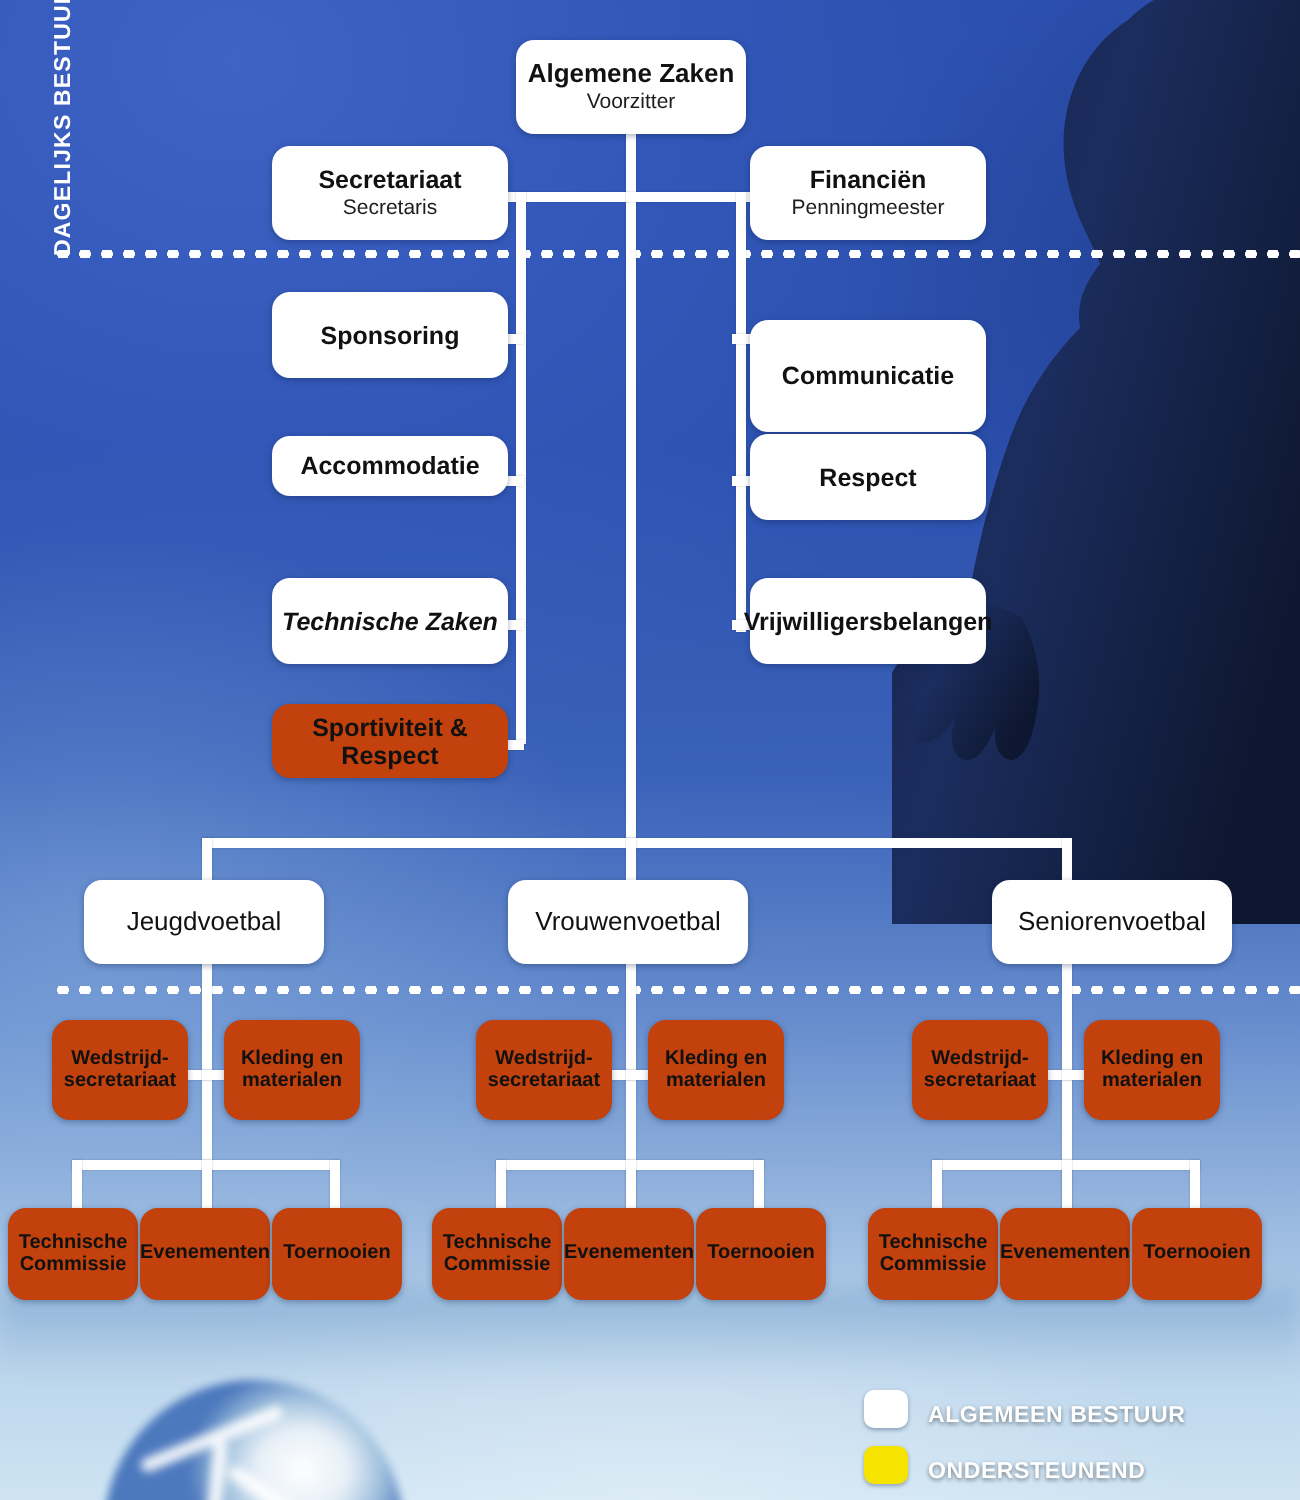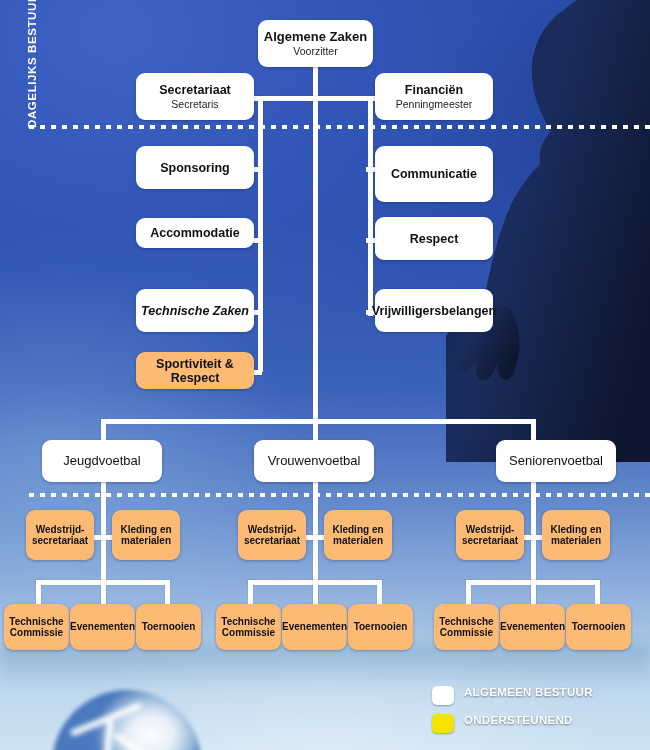--- a/index.html
+++ b/index.html
@@ -124,21 +124,21 @@
     flex-direction: column;
     align-items: center;
     justify-content: center;
     border-radius: 9px;
     text-align: center;
     color: #101010;
     box-shadow: 0 1px 3px rgba(10,28,70,0.35);
     padding: 2px 4px;
   }
   .node.white { background: #ffffff; }
-  .node.yellow { background: #fdba74; }
+  .node.yellow { background: #c2410c; }
 
   .node .title {
     font-weight: bold;
     font-size: 12.5px;
     line-height: 14px;
     color: #111111;
   }
   .node .sub {
     font-size: 10.5px;
     line-height: 13px;
@@ -151,21 +151,21 @@
   .node.small .title { font-size: 10px; line-height: 11.5px; }
 
   
   .legend {
     position: absolute;
     left: 432px; top: 686px;
     width: 210px;
   }
   .legend-row {
     display: flex;
-    align-items: flex-start;
+    align-items: flex-end;
     height: 28px;
   }
   .swatch {
     width: 22px; height: 19px;
     border-radius: 5px;
     margin-right: 10px;
     box-shadow: 0 1px 2px rgba(10,28,70,0.35);
     flex: 0 0 auto;
   }
   .swatch.white { background: #ffffff; }
@@ -292,21 +292,21 @@
   <div class="node white" style="left:136px; top:218px; width:118px; height:30px;">
     <div class="title">Accommodatie</div>
   </div>
   <div class="node white" style="left:136px; top:289px; width:118px; height:43px;font-style:italic;">
     <div class="title">Technische Zaken</div>
   </div>
   <div class="node yellow" style="left:136px; top:352px; width:118px; height:37px;">
     <div class="title">Sportiviteit &amp; Respect</div>
   </div>
 
-  <div class="node white" style="left:375px; top:146px; width:118px; height:56px;">
+  <div class="node white" style="left:375px; top:160px; width:118px; height:56px;">
     <div class="title">Communicatie</div>
   </div>
   <div class="node white" style="left:375px; top:217px; width:118px; height:43px;">
     <div class="title">Respect</div>
   </div>
   <div class="node white" style="left:375px; top:289px; width:118px; height:43px;">
     <div class="title">Vrijwilligersbelangen</div>
   </div>
 
   <div class="node white lead" style="left:42px; top:440px; width:120px; height:42px;">

